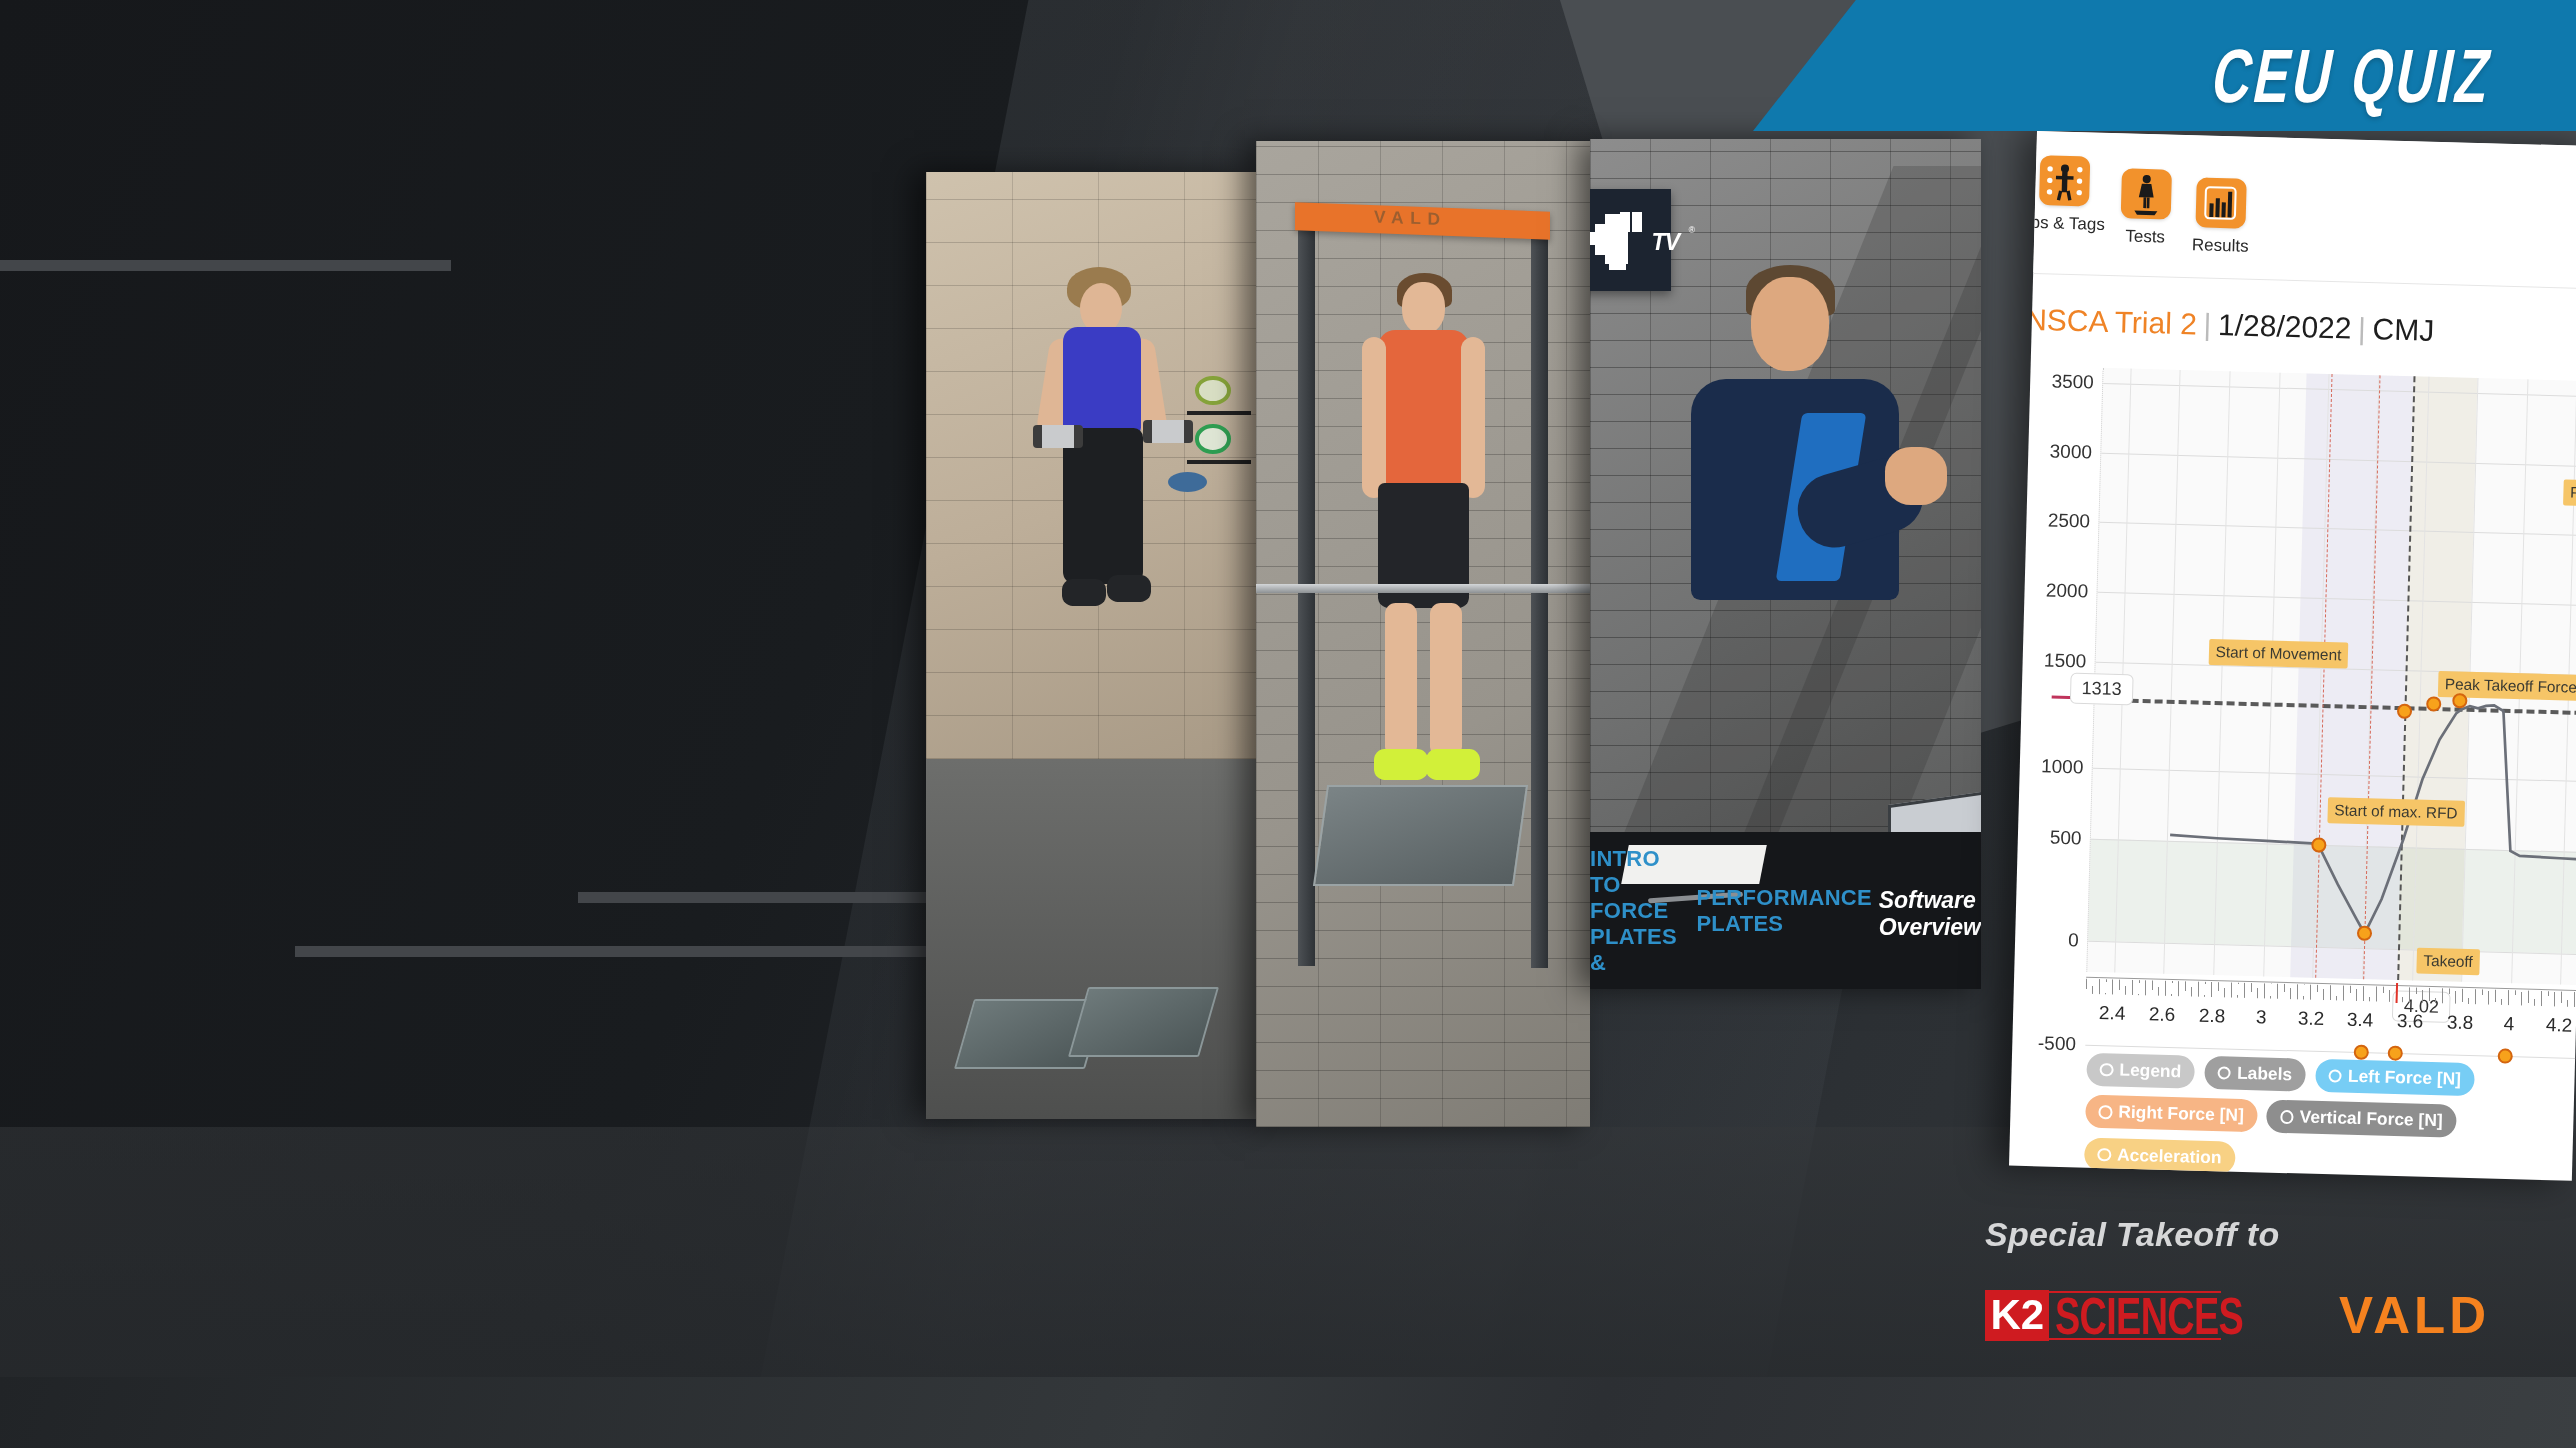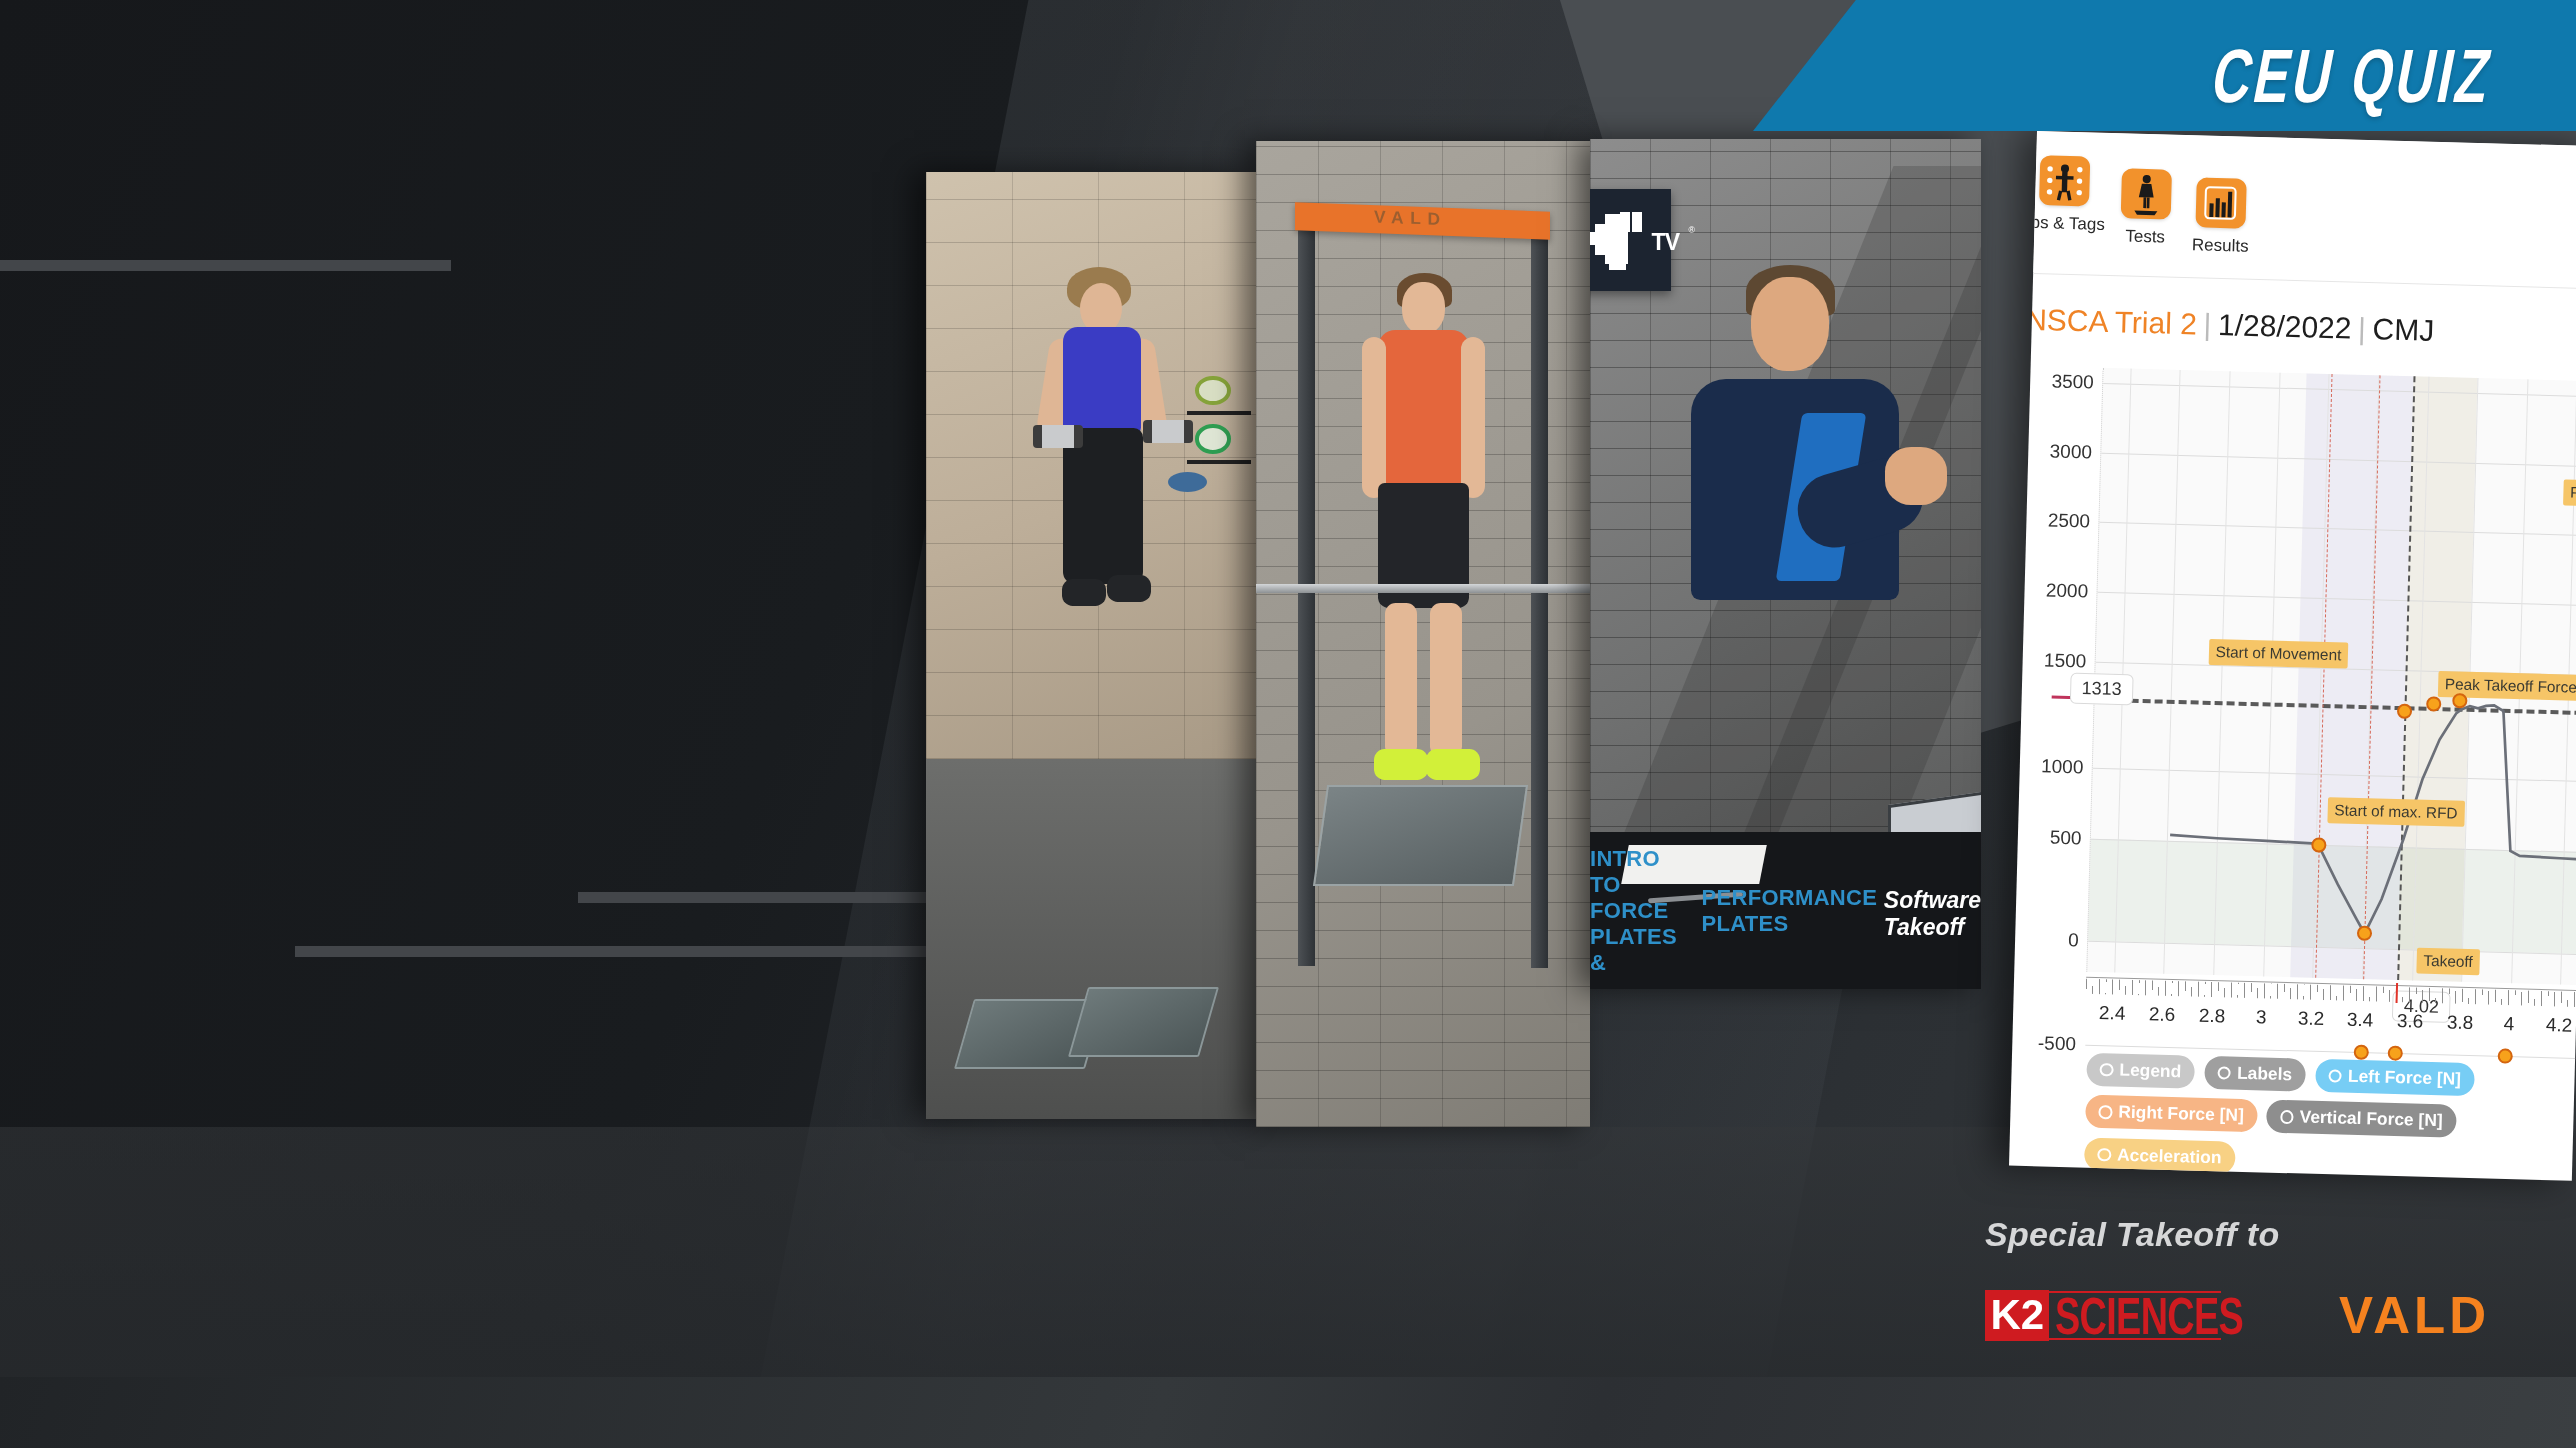--- a/index.html
+++ b/index.html
@@ -179,20 +179,21 @@
     background:
       repeating-linear-gradient(0deg, rgba(0,0,0,.3) 0 1.3px, rgba(0,0,0,0) 1.3px 27px),
       repeating-linear-gradient(90deg, rgba(0,0,0,.22) 0 1.3px, rgba(0,0,0,0) 1.3px 60px),
       linear-gradient(150deg,#8d8d8d,#6f7070 55%, #535454);
   }
   .chev { position:absolute; opacity:.22; background:#2b2b2b; }
   .nsca-sign {
     position:absolute; left:-34px; top:50px; width:115px; height:102px;
     background:#1c2430; display:flex; align-items:center; justify-content:center;
     box-shadow: 0 4px 9.4px rgba(0,0,0,.4);
+    font-style: italic;
   }
   .nsca-mark { position:relative; width:64px; height:62px; }
   .nsca-blob { position:absolute; background:#fff; }
   .nsca-tv {
     position:absolute; left:70px; top:20px; color:#fff; font-size:23px; font-weight:700; letter-spacing:-0.7px;
   }
   .nsca-reg { position:absolute; left:107px; top:16px; color:#fff; font-size:8.7px; }
   .person-c { position:absolute; left:78px; top:126px; width:255px; height:429px; }
   .pc-head { position:absolute; left:83px; top:12px; width:78px; height:94px; border-radius:46%; background:#dda87f; }
   .pc-hair { position:absolute; left:78px; top:0px; width:89px; height:52px; border-radius:50% 50% 14% 14%; background:#5d4832; }
@@ -385,21 +386,21 @@
       <div class="pc-hand"></div>
     </div>
     <div class="tablet"></div>
     <div class="desk"></div>
     <div class="paper"></div>
     <div class="pen"></div>
 
     <div class="panel3-caption">
       <div class="p3-line">INTRO TO FORCE PLATES &amp;</div>
       <div class="p3-line">PERFORMANCE PLATES</div>
-      <div class="p3-sub">Software Takeoff</div>
+      <div class="p3-sub">Software Overview</div>
     </div>
   </div>
 
   <div class="panel-4">
     <div class="sw-toolbar">
 
       <div class="sw-ico-wrap" style="left:-13.4px;">
         <div class="sw-ico">
           <svg viewBox="0 0 74 74" width="50" height="50">
             <circle cx="37" cy="19" r="6" fill="#1a1a1a"></circle>

